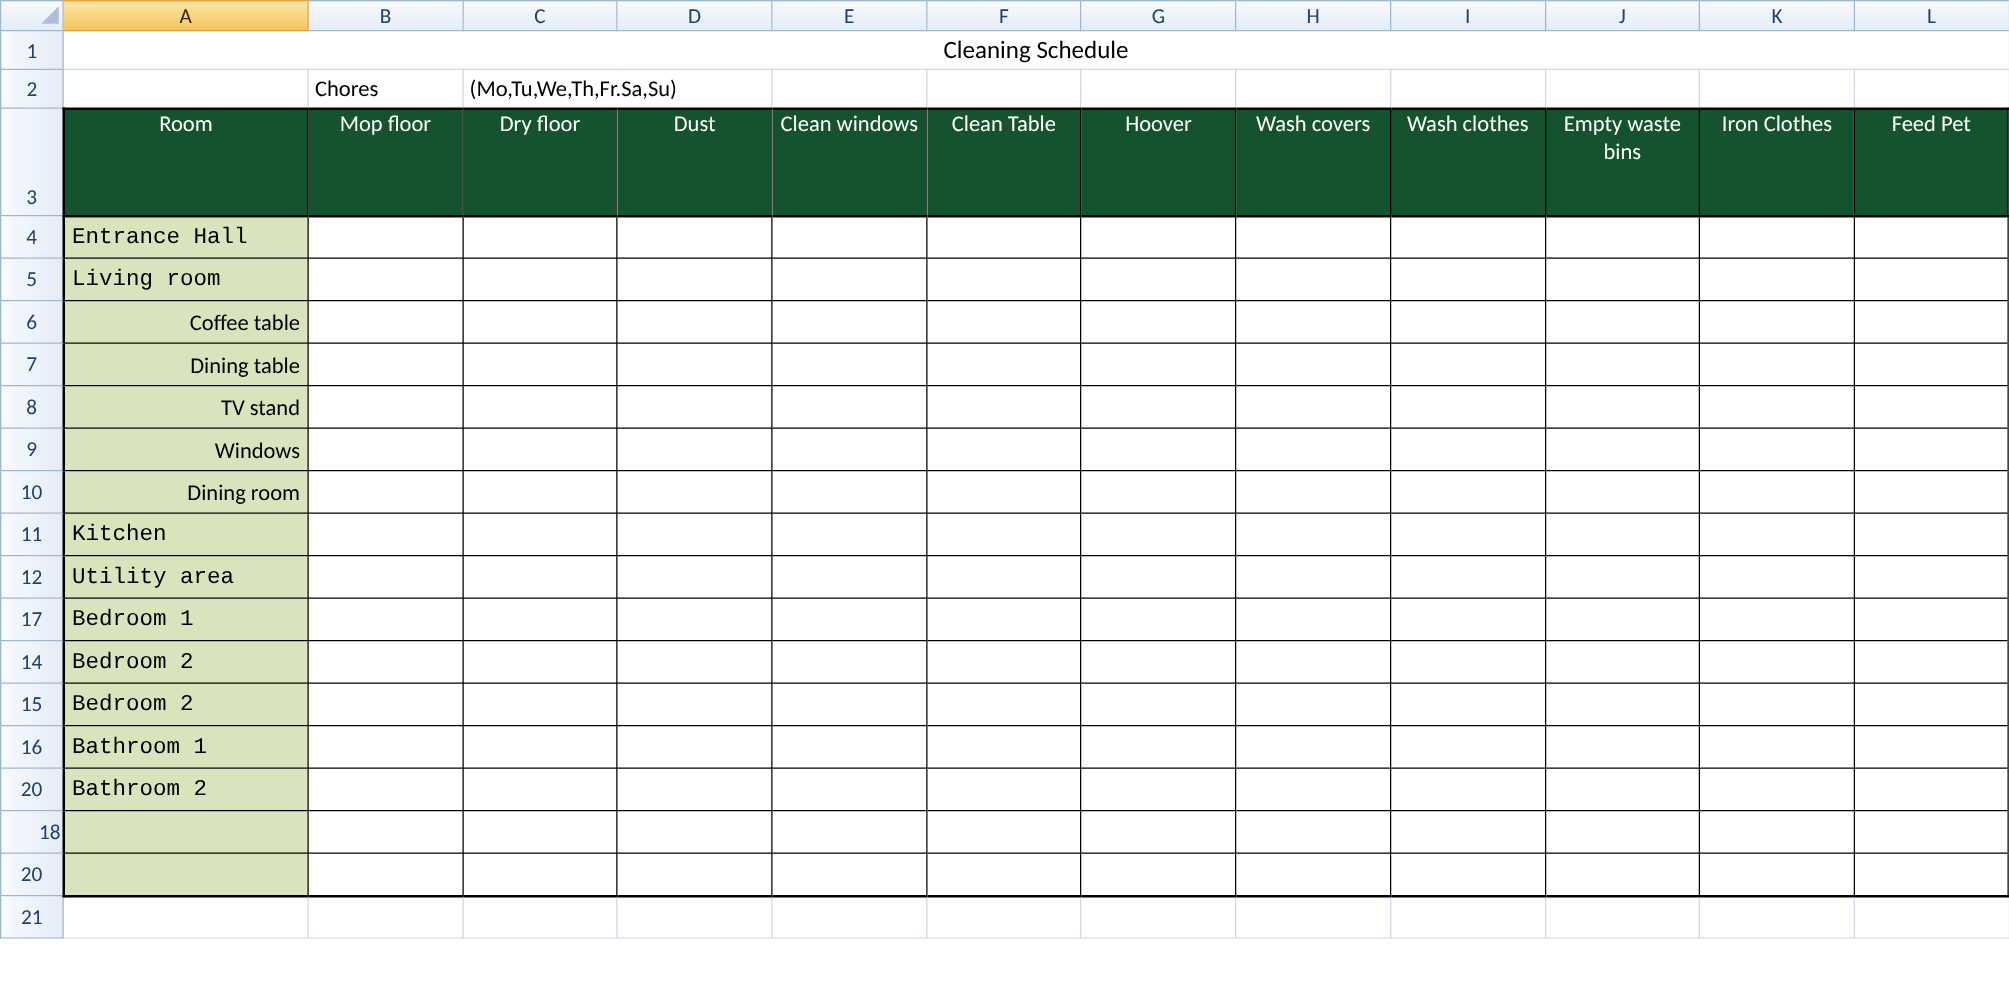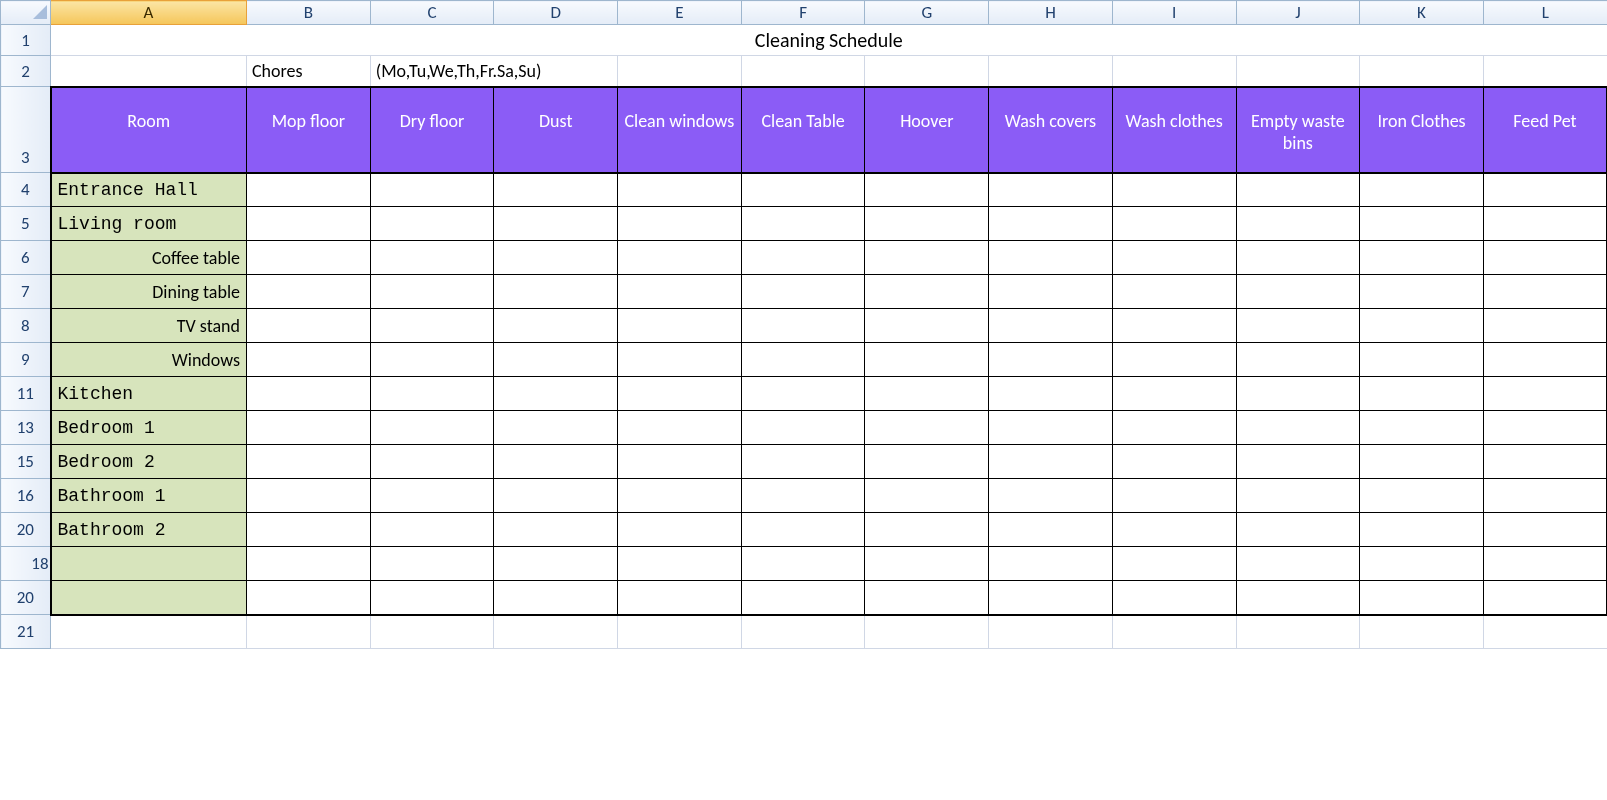--- a/index.html
+++ b/index.html
@@ -68,26 +68,26 @@
   
   .row2cell {
     height: 31px;
     border: 1px solid #d0d7e5;
     padding: 0 5px;
     font-size: 18px;
   }
 
   
   .bluehdr {
-    background: #8b5cf6;
+    background: #14532d;
     color: #ffffff;
     font-size: 18px;
     text-align: center;
     vertical-align: top;
-    padding: 22px 4px 4px 4px;
+    padding: 0 4px 4px 4px;
     height: 86px;
     border-top: 2px solid #000;
     border-bottom: 2px solid #000;
     border-left: 1px solid #000;
     border-right: 1px solid #000;
     white-space: normal;
     line-height: 1.25;
   }
   .bluehdr.first { border-left: 2px solid #000; }
   .bluehdr.last  { border-right: 2px solid #000; }
@@ -290,37 +290,82 @@
         <td class="datacell"></td>
         <td class="datacell"></td>
         <td class="datacell"></td>
         <td class="datacell"></td>
         <td class="datacell"></td>
         <td class="datacell"></td>
         <td class="datacell"></td>
         <td class="datacell lastcol"></td>
       </tr>
       <tr>
+        <td class="rownum" style="height: 34px;">10</td>
+        <td class="roomcell indent">Dining room</td>
+        <td class="datacell"></td>
+        <td class="datacell"></td>
+        <td class="datacell"></td>
+        <td class="datacell"></td>
+        <td class="datacell"></td>
+        <td class="datacell"></td>
+        <td class="datacell"></td>
+        <td class="datacell"></td>
+        <td class="datacell"></td>
+        <td class="datacell"></td>
+        <td class="datacell lastcol"></td>
+      </tr>
+      <tr>
         <td class="rownum" style="height: 34px;">11</td>
         <td class="roomcell leftalign">Kitchen</td>
         <td class="datacell"></td>
         <td class="datacell"></td>
         <td class="datacell"></td>
         <td class="datacell"></td>
         <td class="datacell"></td>
         <td class="datacell"></td>
         <td class="datacell"></td>
         <td class="datacell"></td>
         <td class="datacell"></td>
         <td class="datacell"></td>
         <td class="datacell lastcol"></td>
       </tr>
       <tr>
-        <td class="rownum" style="height: 34px;">13</td>
+        <td class="rownum" style="height: 34px;">12</td>
+        <td class="roomcell leftalign">Utility area</td>
+        <td class="datacell"></td>
+        <td class="datacell"></td>
+        <td class="datacell"></td>
+        <td class="datacell"></td>
+        <td class="datacell"></td>
+        <td class="datacell"></td>
+        <td class="datacell"></td>
+        <td class="datacell"></td>
+        <td class="datacell"></td>
+        <td class="datacell"></td>
+        <td class="datacell lastcol"></td>
+      </tr>
+      <tr>
+        <td class="rownum" style="height: 34px;">17</td>
         <td class="roomcell leftalign">Bedroom 1</td>
+        <td class="datacell"></td>
+        <td class="datacell"></td>
+        <td class="datacell"></td>
+        <td class="datacell"></td>
+        <td class="datacell"></td>
+        <td class="datacell"></td>
+        <td class="datacell"></td>
+        <td class="datacell"></td>
+        <td class="datacell"></td>
+        <td class="datacell"></td>
+        <td class="datacell lastcol"></td>
+      </tr>
+      <tr>
+        <td class="rownum" style="height: 34px;">14</td>
+        <td class="roomcell leftalign">Bedroom 2</td>
         <td class="datacell"></td>
         <td class="datacell"></td>
         <td class="datacell"></td>
         <td class="datacell"></td>
         <td class="datacell"></td>
         <td class="datacell"></td>
         <td class="datacell"></td>
         <td class="datacell"></td>
         <td class="datacell"></td>
         <td class="datacell"></td>

